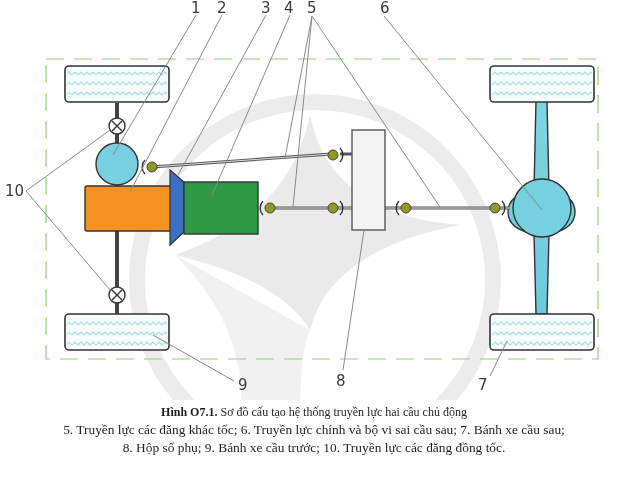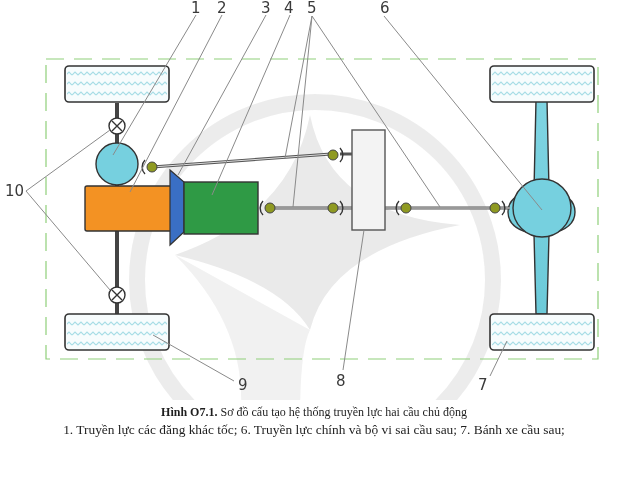--- a/index.html
+++ b/index.html
@@ -135,14 +135,15 @@
   <text class="num" x="478" y="390">7</text>
   <text class="num" x="336" y="386">8</text>
   <text class="num" x="238" y="390">9</text>
   <text class="num" x="5" y="196">10</text>
 </svg>
 
 <div class="caption">
   <div class="title-line">
     <b>Hình O7.1.</b><span> Sơ đồ cấu tạo hệ thống truyền lực hai cầu chủ động</span>
   </div>
-  <div>1. Truyền lực các đăng khác tốc; 6. Truyền lực chính và bộ vi sai cầu sau; 7. Bánh xe cầu sau;</div>
+  <div>5. Truyền lực các đăng khác tốc; 6. Truyền lực chính và bộ vi sai cầu sau; 7. Bánh xe cầu sau;</div>
+  <div>8. Hộp số phụ; 9. Bánh xe cầu trước; 10. Truyền lực các đăng đồng tốc.</div>
 </div>
 
 </body></html>

